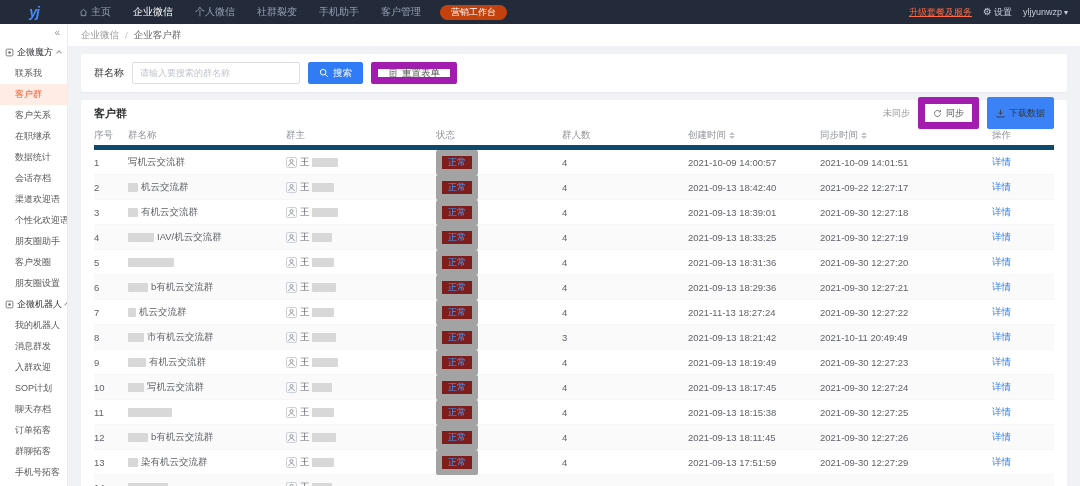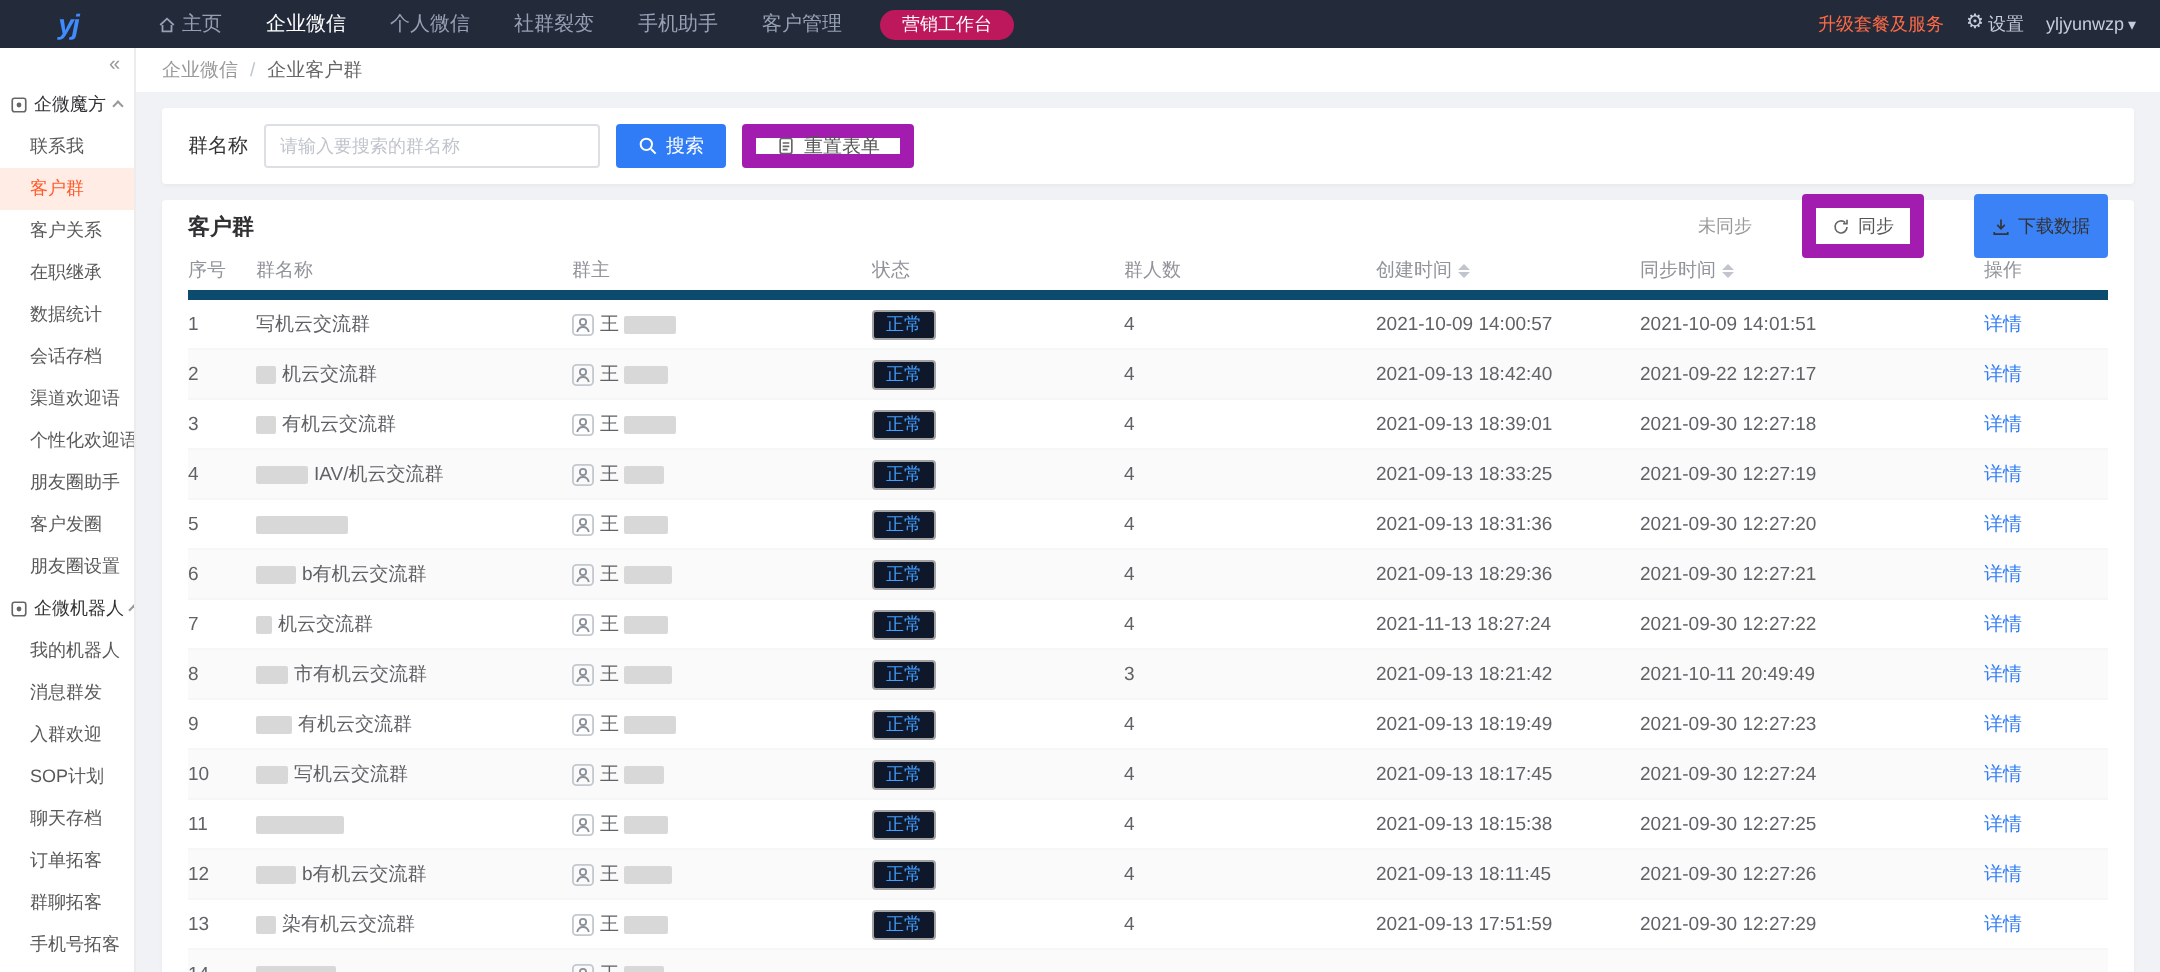--- a/index.html
+++ b/index.html
@@ -6,23 +6,23 @@
   html,body{width:1080px;height:486px;overflow:hidden}
   body{font-family:"Liberation Sans","DejaVu Sans",sans-serif;background:#f0f2f5;position:relative}
 
   
   .topbar{position:absolute;top:0;left:0;right:0;height:24px;background:#232b3b;display:flex;align-items:center;z-index:5}
   .brand{width:68px;display:flex;align-items:flex-end;justify-content:center;cursor:pointer}
   .brand-mark{color:#3f8cff;font-style:italic;font-weight:bold;font-size:14px;letter-spacing:-1px}
   .nav{display:flex;align-items:center;height:100%}
   .nav-item{display:flex;align-items:center;gap:3px;padding:0 11px;height:100%;font-size:10px;color:#97a0b3;cursor:pointer;white-space:nowrap}
   .nav-item.active{color:#ffffff}
-  .workbench{margin-left:8px;background:#be185d;color:#fff;border:none;border-radius:9px;height:15px;padding:0 11px;font-size:9px;cursor:pointer}
+  .workbench{margin-left:8px;background:#c2410c;color:#fff;border:none;border-radius:9px;height:15px;padding:0 11px;font-size:9px;cursor:pointer}
   .top-right{margin-left:auto;display:flex;align-items:center;gap:11px;padding-right:12px}
-  .upgrade{color:#ff6a45;font-size:9px;cursor:pointer;white-space:nowrap}
+  .upgrade{color:#ff6a45;font-size:9px;text-decoration:underline;cursor:pointer;white-space:nowrap}
   .setting,.user{color:#c6ccd8;font-size:9px;display:flex;align-items:center;gap:2px;cursor:pointer;white-space:nowrap}
   .gear{font-size:10px;line-height:1}
   .caret{font-size:8px}
 
   
   .sidebar{position:absolute;top:24px;left:0;bottom:0;width:68px;background:#fff;border-right:1px solid #ececec;overflow:hidden;z-index:4}
   .collapse{height:18px;line-height:18px;text-align:right;padding-right:7px;color:#999;font-size:10px;cursor:pointer}
   .sec-head{display:flex;align-items:center;gap:3px;padding:4px 4px 4px 5px;font-size:9px;color:#303133;cursor:pointer;white-space:nowrap}
   .sec-head .chev{margin-left:auto;width:4px;height:4px;border-right:1px solid #999;border-bottom:1px solid #999;transform:rotate(225deg);margin-right:2px;flex:none}
   .sec-icon{flex:none;display:inline-flex}
@@ -43,34 +43,34 @@
   input::placeholder{color:#c0c4cc}
   .btn{display:inline-flex;align-items:center;gap:4px;height:22px;padding:0 10px;border-radius:2px;font-size:9.5px;cursor:pointer;white-space:nowrap}
   .btn-primary{background:#2f7cf6;border:1px solid #2f7cf6;color:#fff}
   .btn-plain{background:#fff;border:7px solid #a21caf;color:#555}
   .btn-dark{background:#3b82f6;border:1px solid #3b82f6;color:#333}
   .btn.sm{height:32px;padding:0 8px;font-size:9px}
 
   .table-card{padding:0 13px 0;min-height:400px}
   .table-head{display:flex;align-items:center;height:26px}
   .tbl-title{font-size:11px;font-weight:bold;color:#303133}
-  .head-right{margin-left:auto;display:flex;align-items:center;gap:25px}
+  .head-right{margin-left:auto;display:flex;align-items:center;gap:8px}
   .sync-hint{font-size:9px;color:#999}
 
   .thead,.tr{display:flex;align-items:center}
   .thead{height:24px;color:#909399;font-size:9.5px;border-bottom:5px solid #0c4a6e}
   .tr{height:25px;font-size:9.5px;color:#606266;border-bottom:1px solid #f5f6f8}
   .tbody .tr:nth-child(even){background:#fafafa}
   .th,.td{padding-right:6px;overflow:hidden;white-space:nowrap;display:flex;align-items:center}
   .c0{width:34px}.c1{width:158px}.c2{width:150px}.c3{width:126px}.c4{width:126px}.c5{width:132px}.c6{width:172px}.c7{flex:1;min-width:58px}
 
   .redact{display:inline-block;height:9px;background:#d8d8d8;border-radius:1px;margin-right:3px;flex:none}
   .owner-ic{display:inline-flex;margin-right:3px;flex:none}
   .ow{margin-right:2px}
-  .badge{display:inline-block;background:#0f172a;border:1px solid #a3a3a3;color:#409eff;font-size:9px;padding:0 6px;line-height:13px;border-radius:2px}
+  .badge{display:inline-block;background:#7f1d1d;border:6px solid #a3a3a3;color:#409eff;font-size:9px;padding:0 6px;line-height:13px;border-radius:2px}
   .link{color:#2f7cf6;cursor:pointer;font-size:9.5px;text-decoration:none}
   .sort{display:inline-flex;flex-direction:column;margin-left:3px}
   .sort i{width:0;height:0;border-left:3px solid transparent;border-right:3px solid transparent;display:block}
   .sort .up{border-bottom:3.5px solid #c0c4cc;margin-bottom:1px}
   .sort .dn{border-top:3.5px solid #c0c4cc}
 </style>
 </head>
 <body>
 
 <div class="app">

